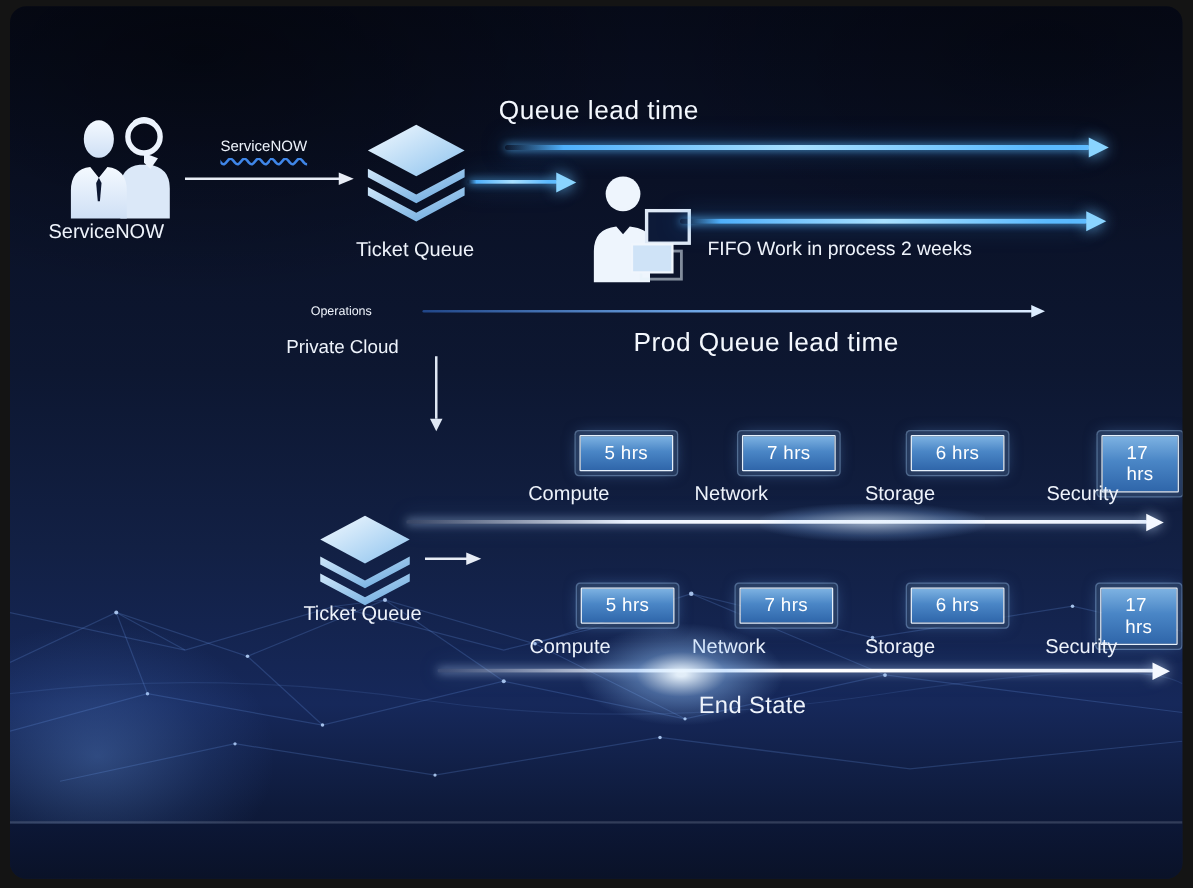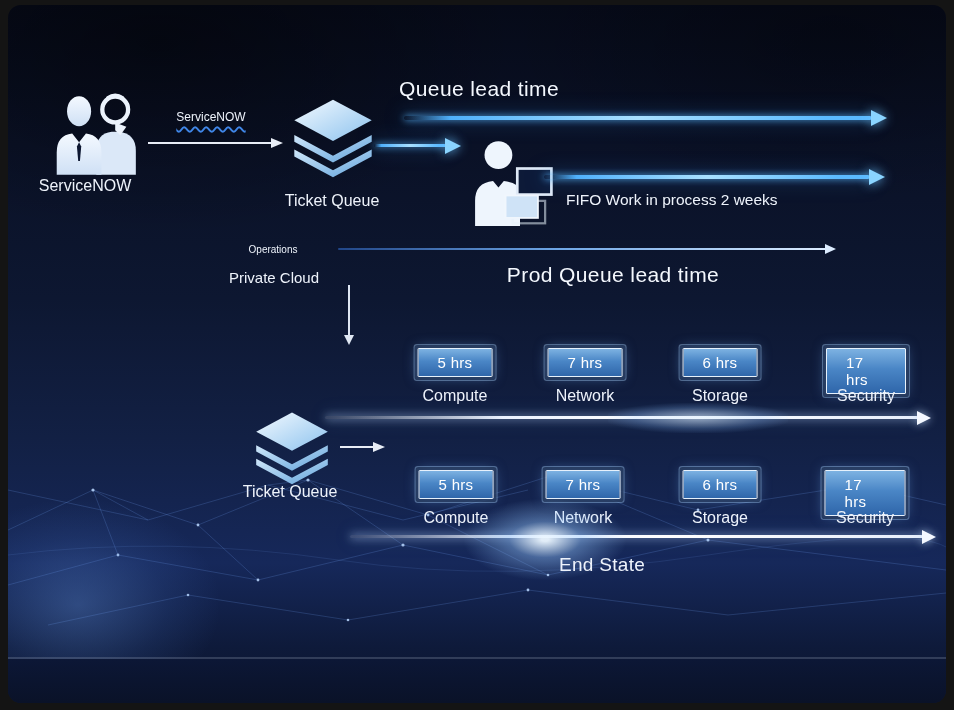--- a/index.html
+++ b/index.html
@@ -41,21 +41,21 @@
         border-left:14px solid #f4f8ff;border-top:7px solid transparent;border-bottom:7px solid transparent;
         filter:drop-shadow(0 0 5px rgba(200,225,255,.8));}
   
   .varrow{position:absolute;width:2px;background:#dfe7f3;}
   .varrow::after{content:"";position:absolute;bottom:-10px;left:50%;transform:translateX(-50%);
         border-top:10px solid #dfe7f3;border-left:5px solid transparent;border-right:5px solid transparent;}
   
   .hourbox{position:absolute;transform:translateX(-50%);padding:5px 19px;font-size:15px;color:#fff;
         background:linear-gradient(180deg,#7db2e2 0%,#4a86c6 45%,#2f66aa 100%);
         border:1px solid #e6f1fc;border-radius:1px;letter-spacing:.3px;
-        box-shadow:0 0 0 3px rgba(16,33,68,.65),0 0 0 4px rgba(165,205,245,.4),0 0 13px rgba(110,170,240,.5);}
+        box-shadow:0 0 0 3px rgba(16,33,68,.65),0 0 0 4px rgba(165,205,245,.4),0 0 13px rgba(110,170,240,.5);margin-left:46px;}
   .flare{position:absolute;pointer-events:none;}
   .divider{position:absolute;left:0;width:938px;height:2px;background:rgba(145,155,175,.28);}
 </style>
 </head>
 <body>
 
 <div class="frame">
 <div class="slide">
 
   <svg class="abs" style="left:0;top:430px;" width="938" height="230" viewBox="0 0 938 230">

